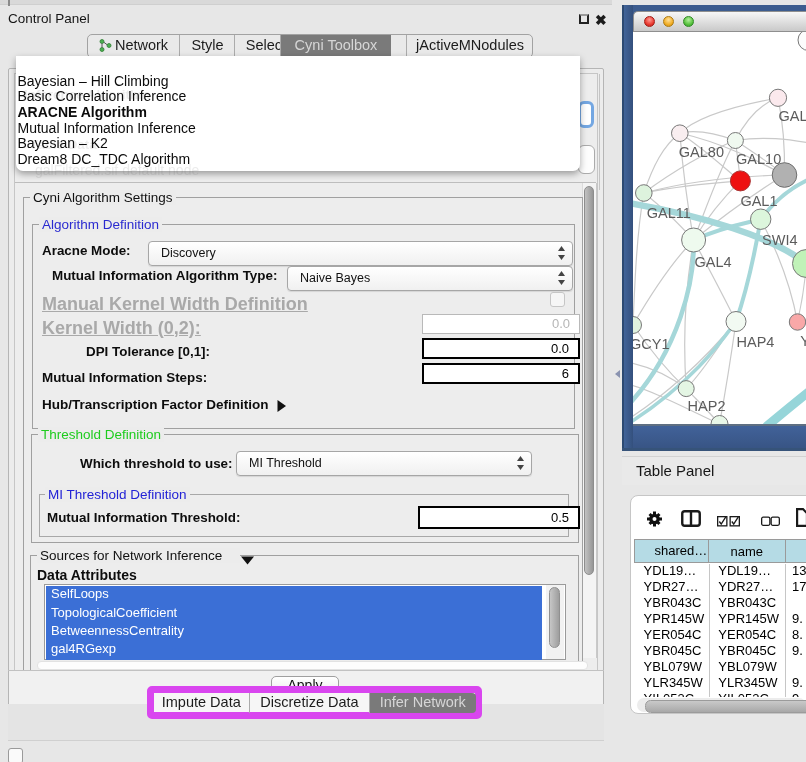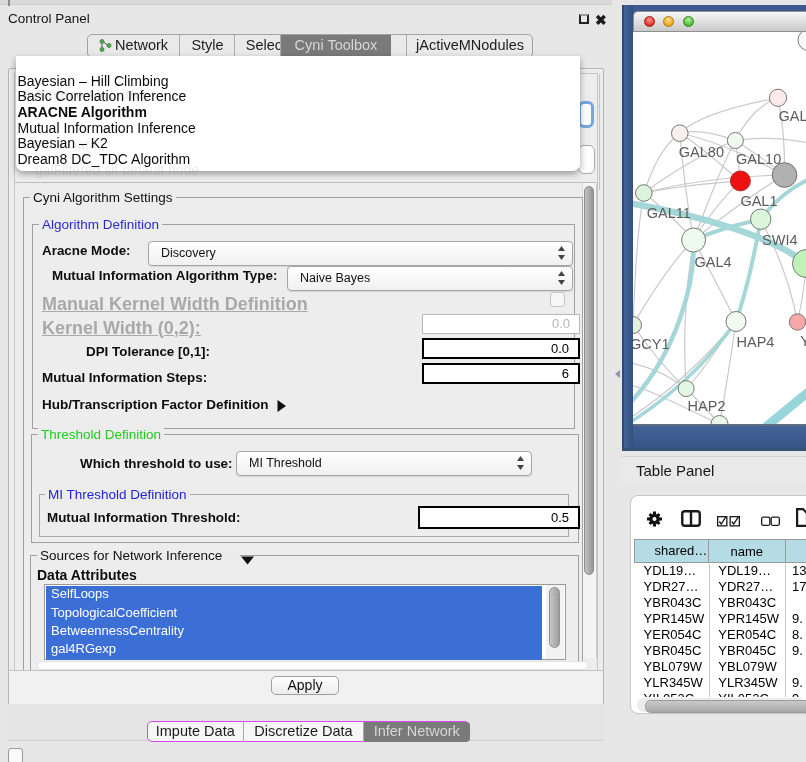--- a/index.html
+++ b/index.html
@@ -125,21 +125,21 @@
 <div class="abs" style="left:549px;top:587px;width:11px;height:61px;border-radius:5.5px;background:linear-gradient(90deg,#c6c6c6,#9e9e9e);border:1px solid #909090;box-sizing:border-box;"></div>
 
 <div class="abs" style="left:37px;top:660.5px;width:551px;height:9px;border-radius:4px;background:#fdfdfd;border:1px solid #e2e2e2;box-sizing:border-box;"></div>
 <div class="abs" style="left:8px;top:670px;width:596px;height:1px;background:#c2c2c2;"></div>
 
 <div class="abs" style="left:9px;top:671px;width:594px;height:33px;background:#f1f1f1;border-bottom:1px solid #c8c8c8;"></div>
 <div class="abs" style="left:271px;top:675.5px;width:68px;height:19px;border:1px solid #9f9f9f;border-radius:5px;background:linear-gradient(#ffffff,#ececec);box-sizing:border-box;text-align:center;font-size:14px;color:#111;line-height:17px;">Apply</div>
 
 <div class="abs" style="left:8px;top:704px;width:596px;height:36px;background:#e4e4e4;border-bottom:1px solid #d0d0d0;"></div>
 
-<div class="abs" id="bottabs" style="left:147px;top:721px;width:321px;height:19px;border:1px solid #d946ef;border-radius:5px;background:#f6f6f6;font-size:14.5px;color:#1c1c1c;">
+<div class="abs" id="bottabs" style="left:147px;top:686px;width:321px;height:19px;border:7px solid #d946ef;border-radius:5px;background:#f6f6f6;font-size:14.5px;color:#1c1c1c;">
     <div style="position:absolute;left:0px;top:0;width:94.5px;height:20px;line-height:19px;text-align:center;border-radius:4px 0 0 4px;">Impute Data</div>
     <div style="position:absolute;left:94.5px;top:0;width:120px;height:20px;line-height:19px;text-align:center;border-left:1px solid #ababab;">Discretize Data</div>
     <div style="position:absolute;left:214.5px;top:0;width:106.5px;height:20px;line-height:19px;text-align:center;background:#7a7a7a;color:#d6d6d6;border-left:1px solid #ababab;border-radius:0 4px 4px 0;">Infer Network</div>
   </div>
 
 <div class="abs" style="left:8px;top:748px;width:13px;height:14px;border:1px solid #9a9a9a;border-radius:3px;background:#fafafa;"></div>
 
 <div class="abs" id="popup" style="left:16px;top:56px;width:564px;height:115px;background:#fff;border-radius:0 0 7px 7px;box-shadow:0 3px 7px rgba(0,0,0,0.35);z-index:30;">
   <div class="abs" style="left:8px;top:31px;font-size:13.4px;font-weight:bold;color:rgba(90,90,90,0.12);">Inference Algorithm</div>
   <div class="abs" style="left:14px;top:81px;font-size:13.4px;font-weight:bold;color:rgba(90,90,90,0.11);">Table Data</div>

